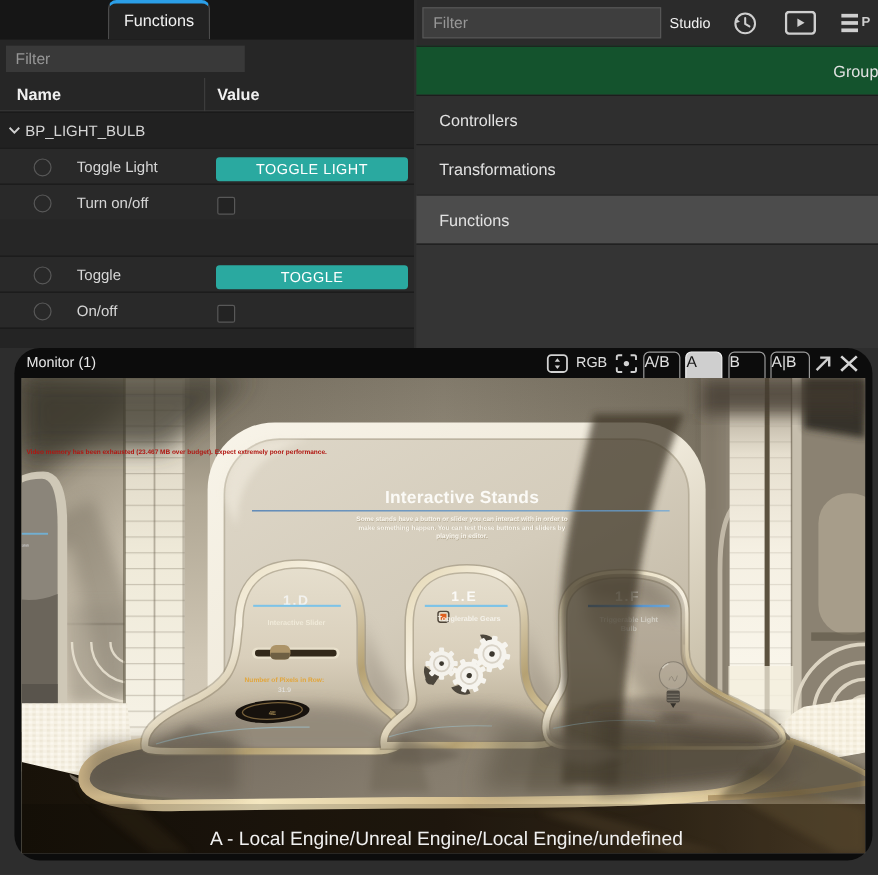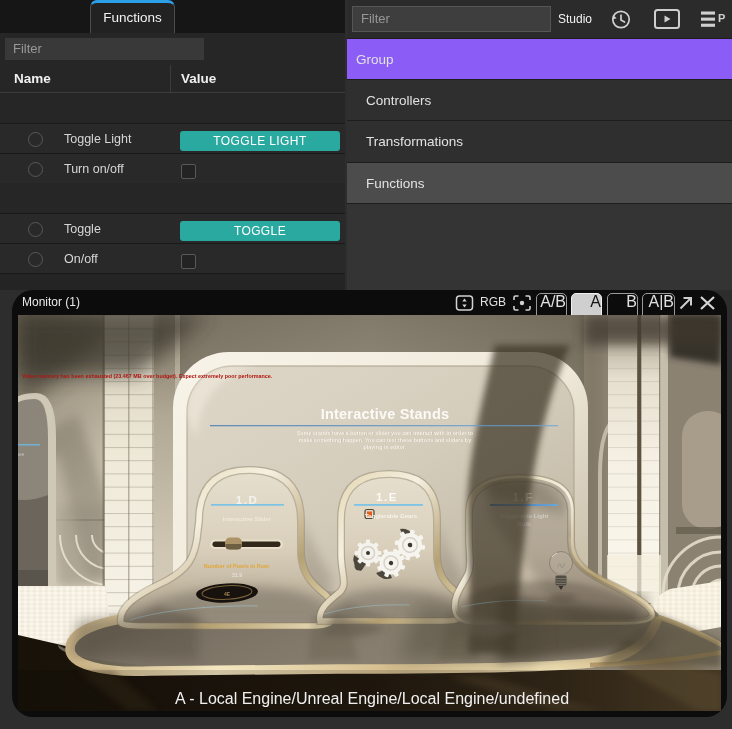--- a/index.html
+++ b/index.html
@@ -25,36 +25,42 @@
 .circ { position:absolute; left:28px; top:8px; width:15px; height:15px; border:1.5px solid #585858; border-radius:50%; }
 .tealbtn { position:absolute; left:180px; top:7px; width:160px; height:20px; background:#2aa9a0; border-radius:3px; color:#fff; font-size:12px; letter-spacing:0.4px; text-align:center; line-height:20px; }
 .cbox { position:absolute; left:181px; top:10px; width:15px; height:15px; background:#232323; border:1px solid #585858; border-radius:2px; }
 
 
 #rightpanel { left:347px; top:0; width:385px; height:290px; background:#343434; }
 #rtop { left:0; top:0; width:385px; height:38px; background:#2b2b2b; }
 #rfilter { position:absolute; left:5px; top:6px; width:199px; height:26px; background:#3e3e3e; border:1px solid #565656; color:#979797; font-size:13px; line-height:24px; padding-left:8px; }
 #studio { position:absolute; left:200px; top:0; width:56px; text-align:center; height:38px; line-height:38px; color:#f2f2f2; font-size:12px; }
 .rrow { position:absolute; left:0; width:385px; border-top:1px solid #1d1d1d; font-size:13.5px; color:#e2e2e2; }
-.mbtn { position:absolute; top:3px; height:37px; border:1.5px solid #9a9a9a; border-radius:5px; color:#e0e0e0; font-size:16px; text-align:right; line-height:16px; }
+.mbtn { position:absolute; top:3px; height:37px; border:1.5px solid #9a9a9a; border-radius:5px; color:#e0e0e0; font-size:13px; text-align:left; line-height:16px; }
 .mbtn.active { background:#cfcfcf; color:#151515; border-color:#f0f0f0; }
 </style>
 </head>
 <body>
 <div id="page">
 
   <div id="leftpanel" class="abs">
     <div id="tabbar" class="abs"></div>
     <div id="tab-funcs" class="tab">Functions</div>
     <div id="lfilter" class="abs">Filter</div>
     <div id="lheader" class="abs">
       <div class="h" style="left:14px;">Name</div>
       <div class="h" style="left:181px;">Value</div>
     </div>
     <div id="coldiv" class="abs"></div>
+    <div class="row grow" style="top:93px;">
+      <svg class="chev" width="10" height="7" viewBox="0 0 10 7">
+          <polyline points="1,1.5 5,5.5 9,1.5" fill="none" stroke="#cfcfcf" stroke-width="1.6"></polyline>
+        </svg>
+      <div class="rlabel" style="left:21px;">BP_LIGHT_BULB</div>
+    </div>
     <div class="row irow" style="top:123px;">
       <div class="circ"></div>
       <div class="rlabel" style="left:64px;">Toggle Light</div>
       <div class="tealbtn">TOGGLE LIGHT</div>
     </div>
     <div class="row irow" style="top:153px;">
       <div class="circ"></div>
       <div class="rlabel" style="left:64px;">Turn on/off</div>
       <div class="cbox"></div>
     </div>
@@ -84,21 +90,21 @@
         <rect x="1" y="1" width="24" height="18" rx="2.5" fill="none" stroke="#cfcfcf" stroke-width="2"></rect>
         <path d="M10.5 6.5 L16.5 10 L10.5 13.5 Z" fill="#cfcfcf"></path>
       </svg>
       <svg class="abs" style="left:354px;top:11px;" width="26" height="17" viewBox="0 0 26 17">
         <rect x="0" y="0.5" width="14" height="3.1" fill="#cfcfcf"></rect>
         <rect x="0" y="6.6" width="14" height="3.1" fill="#cfcfcf"></rect>
         <rect x="0" y="12.7" width="14" height="3.1" fill="#cfcfcf"></rect>
         <text x="17" y="10.5" font-size="11" font-weight="bold" fill="#cfcfcf" font-family="Liberation Sans">P</text>
       </svg>
     </div>
-    <div class="rrow" style="top:38px;height:41px;background:#8b5cf6;line-height:41px;"><span style="margin-left:9px;">Group</span></div>
+    <div class="rrow" style="top:38px;height:41px;background:#14532d;line-height:41px;text-align:right;"><span style="margin-left:9px;">Group</span></div>
     <div class="rrow" style="top:79px;height:41px;background:#2f2f2f;line-height:41px;"><span style="margin-left:19px;">Controllers</span></div>
     <div class="rrow" style="top:120px;height:42px;background:#2f2f2f;line-height:42px;"><span style="margin-left:19px;">Transformations</span></div>
     <div class="rrow" style="top:162px;height:41px;background:#4c4c4c;line-height:41px;"><span style="margin-left:19px;">Functions</span></div>
     <div class="rrow" style="top:203px;height:87px;background:#343434;"></div>
   </div>
 
   <div class="abs" id="monitor" style="left:12px;top:290px;width:715px;height:427px;background:#0c0c0c;border-radius:21px;">
     <div class="abs" style="left:10px;top:0;height:25px;line-height:25px;color:#e8e8e8;font-size:12px;">Monitor (1)</div>
     <div id="moncontrols" class="abs" style="left:0;top:0;width:715px;height:25px;">
       <svg class="abs" style="left:443px;top:4px;" width="19" height="18" viewBox="0 0 19 18">

